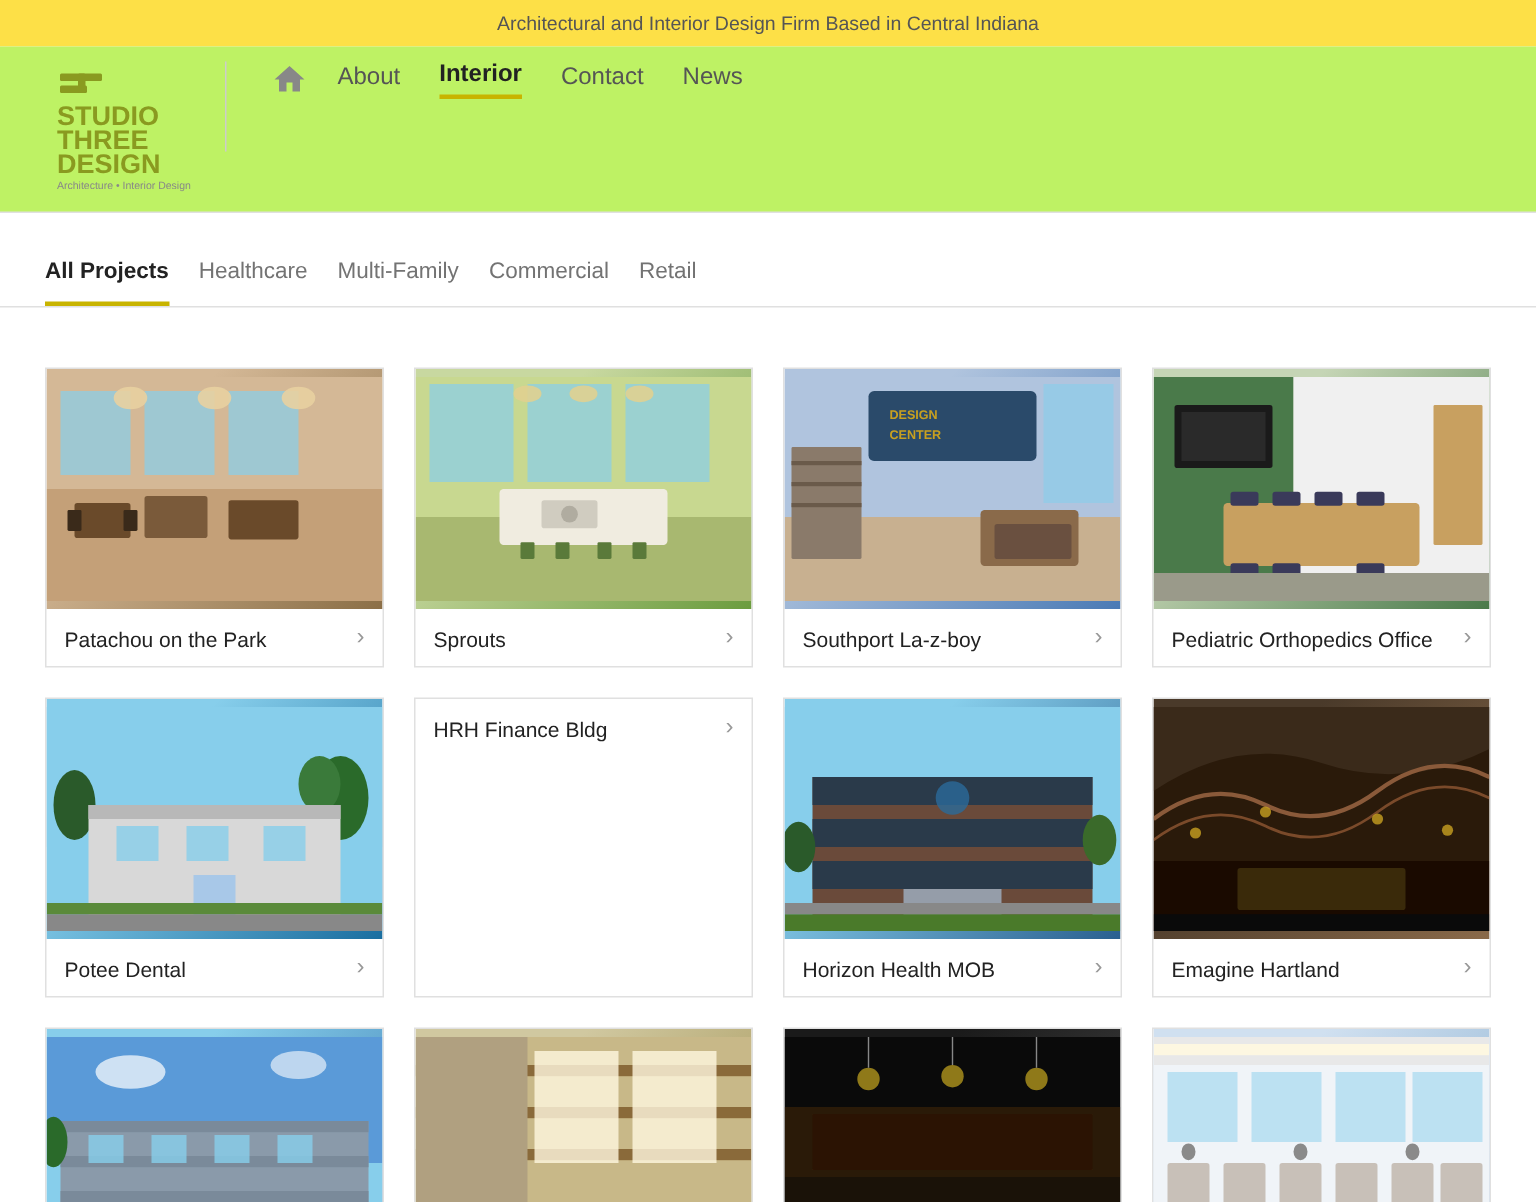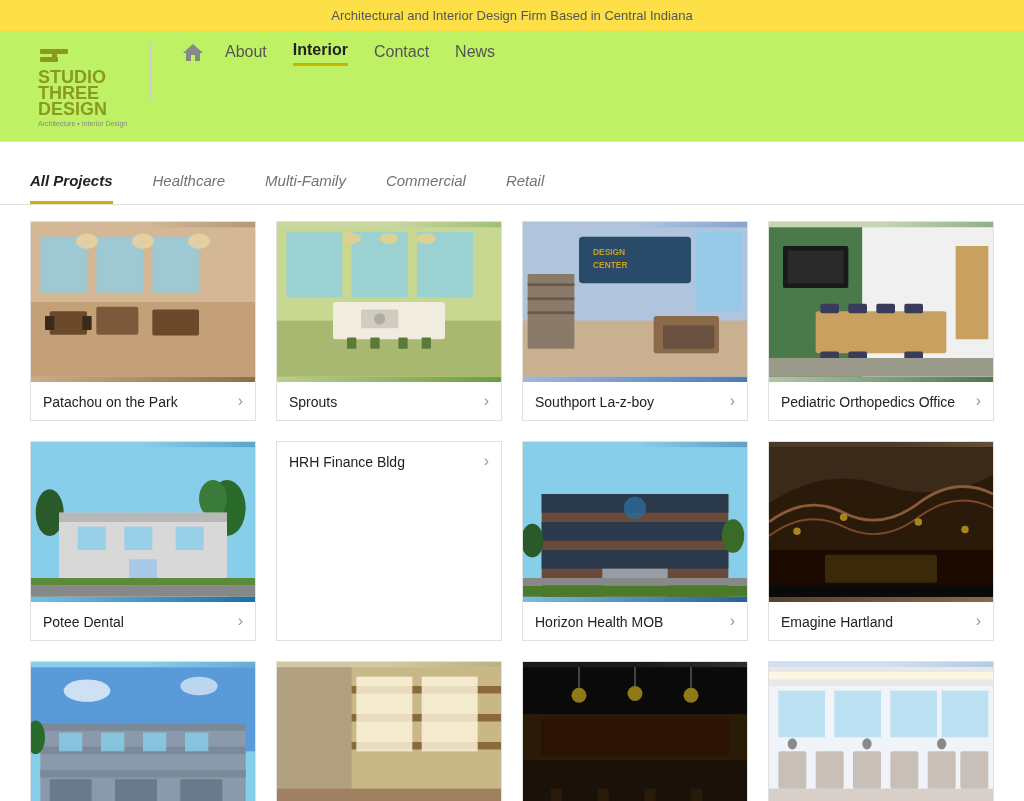--- a/index.html
+++ b/index.html
@@ -55,25 +55,24 @@
     }
     .nav-item.active {
       font-weight: bold;
       color: #222;
       border-bottom: 3px solid #c8b400;
     }
 
     
     .filter-bar {
       display: flex;
-      gap: 40px;
+      gap: 20px;
       padding: 30px 30px 0 30px;
       border-bottom: 1px solid #e0e0e0;
-      margin-bottom: 16px;
-      font-style: italic;
+      margin-bottom: 40px;
     }
     .filter-tab {
       font-size: 15px;
       color: #737373;
       cursor: pointer;
       padding-bottom: 12px;
     }
     .filter-tab.active {
       font-weight: bold;
       color: #222;

